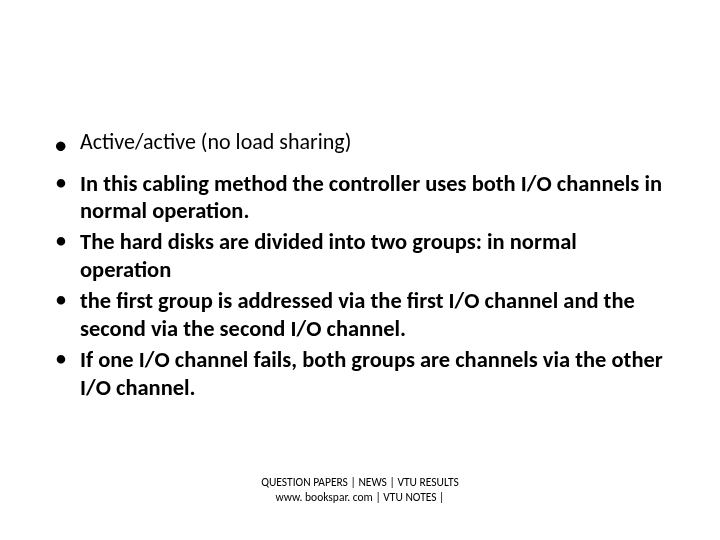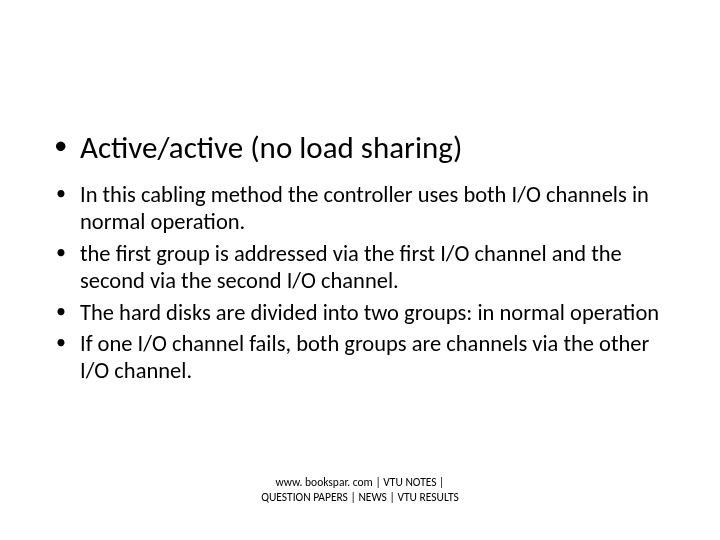--- a/index.html
+++ b/index.html
@@ -25,36 +25,37 @@
     right: 52px;
   }
   ul.main {
     list-style: none;
     padding: 0;
     margin: 0;
   }
   ul.main > li {
     position: relative;
     padding-left: 28px;
-    font-size: 31px;
+    font-size: 22px;
     line-height: 1.25;
     margin-bottom: 14px;
   }
   ul.main > li::before {
     content: "•";
     position: absolute;
     left: 2px;
     top: 0;
     font-size: 27px;
     color: #000;
   }
   ul.sub {
     list-style: none;
     padding: 0;
     margin: 0;
+    font-weight: bold;
   }
   ul.sub > li {
     position: relative;
     padding-left: 28px;
     font-size: 22.5px;
     line-height: 1.22;
     margin-bottom: 4px;
   }
   ul.sub > li::before {
     content: "•";
@@ -78,22 +79,22 @@
 </head>
 <body>
 
 <div class="slide">
   <div class="content">
     <ul class="main">
       <li>Active/active (no load sharing)</li>
     </ul>
     <ul class="sub">
       <li>In this cabling method the controller uses both I/O channels in normal operation.</li>
+      <li>The hard disks are divided into two groups: in normal operation</li>
       <li>the first group is addressed via the first I/O channel and the second via the second I/O channel.</li>
-      <li>The hard disks are divided into two groups: in normal operation</li>
       <li> If one I/O channel fails, both groups are channels via the other I/O channel.</li>
     </ul>
   </div>
   <div class="footer">
+    <div>QUESTION PAPERS | NEWS | VTU RESULTS</div>
     <div>www. bookspar. com | VTU NOTES |</div>
-    <div>QUESTION PAPERS | NEWS | VTU RESULTS</div>
   </div>
 </div>
 
 </body></html>

